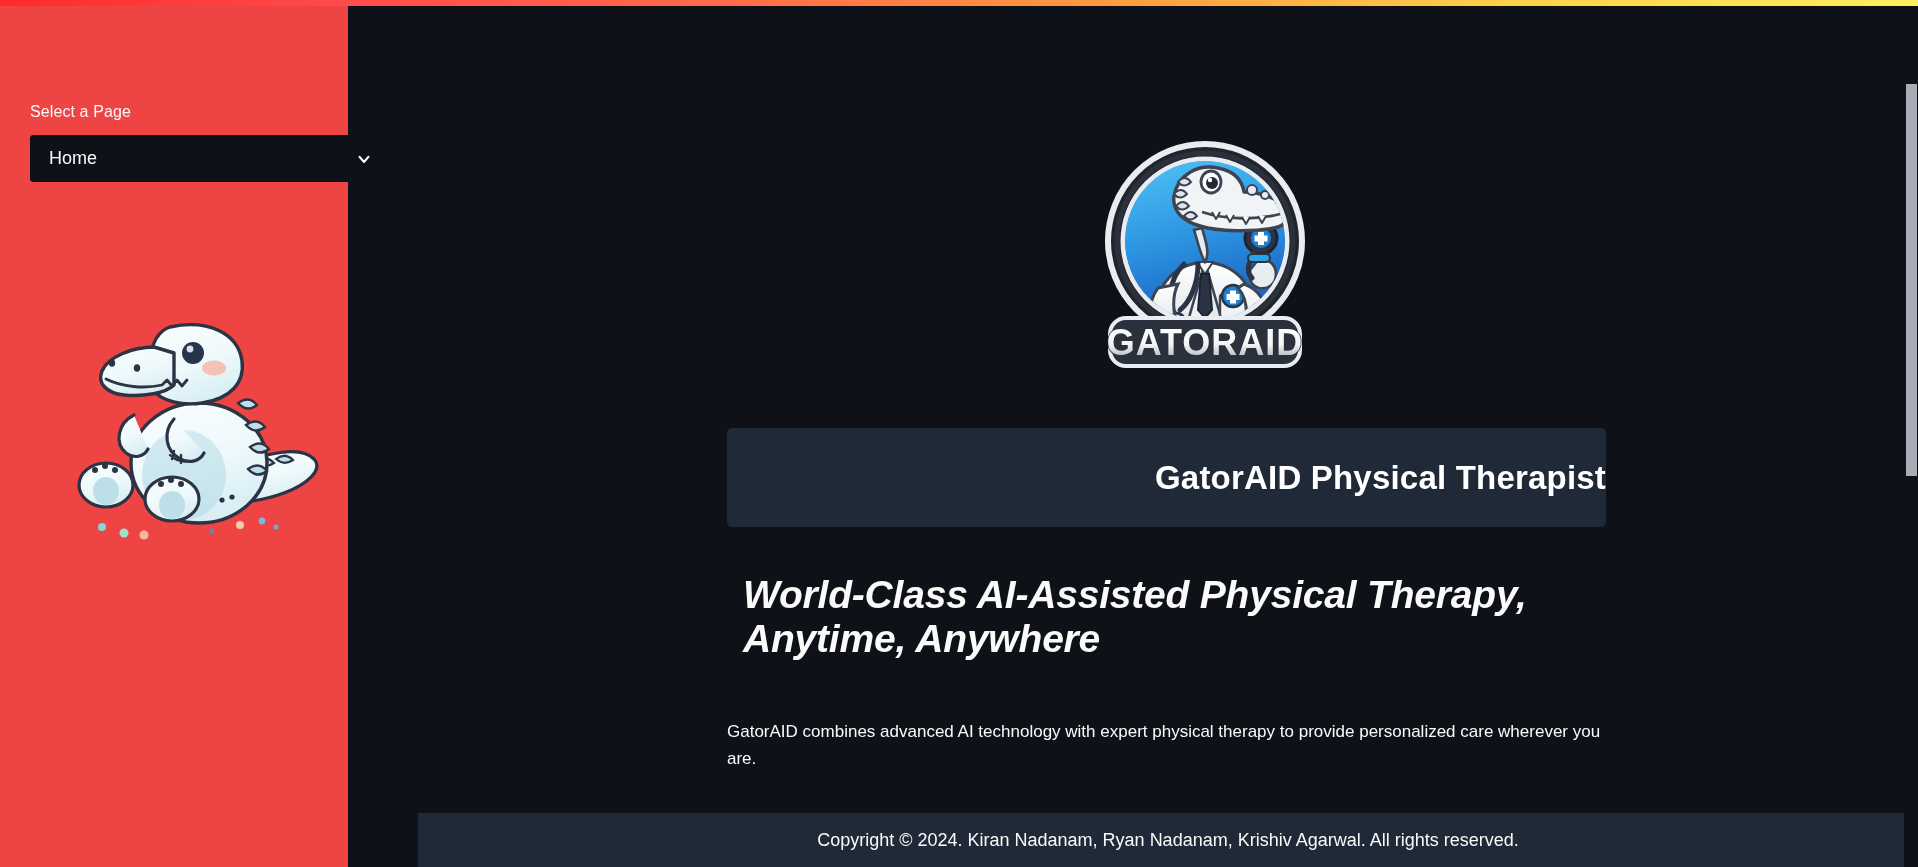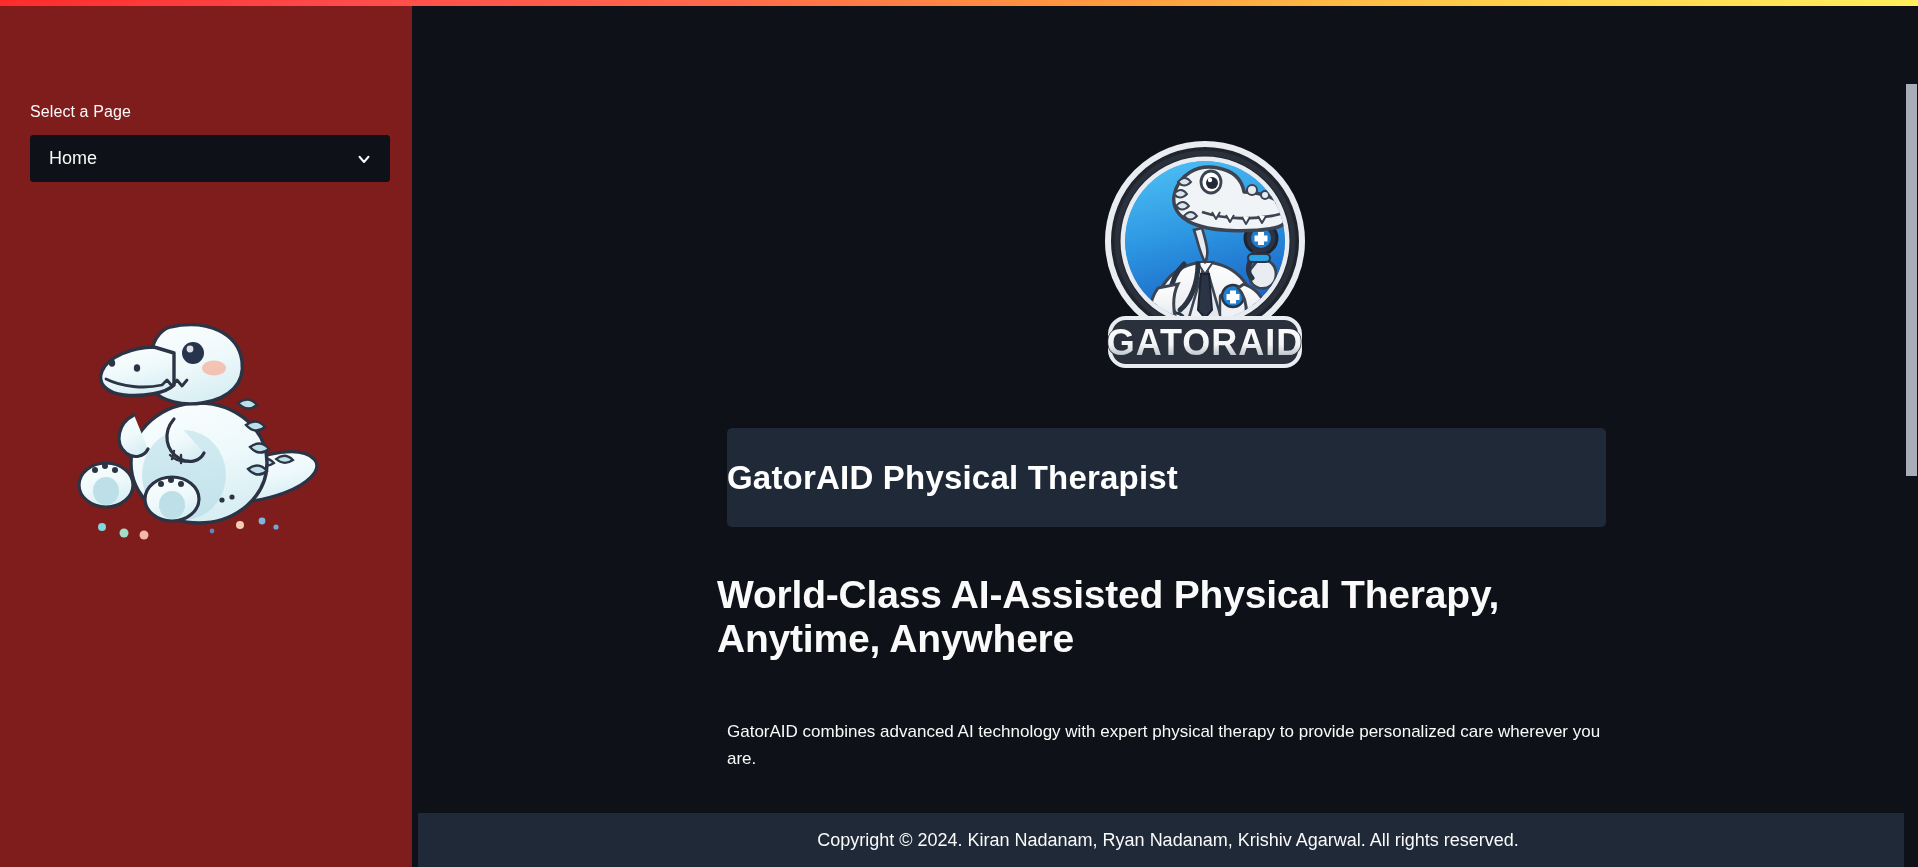--- a/index.html
+++ b/index.html
@@ -13,22 +13,22 @@
 
   
   #running-bar {
     position: absolute; top: 0; left: 0; width: 1918px; height: 6px;
     background: linear-gradient(90deg,#ff2b2b 0%,#ff4b4b 18%,#ff6b4a 38%,#ff9b3f 58%,#ffcf4a 78%,#fff05c 100%);
     z-index: 40;
   }
 
   
   #sidebar {
-    position: absolute; top: 0; left: 0; width: 412px; height: 867px;
-    background: #7f1d1d; z-index: 10;
+    position: absolute; top: 0; left: 0; width: 348px; height: 867px;
+    background: #ef4444; z-index: 10;
   }
   #sidebar-inner { position: absolute; top: 0; left: 0; width: 418px; height: 867px; padding: 0; }
   .sb-label {
     position: absolute; left: 30px; top: 103px;
     font-size: 16px; color: #fafafa; letter-spacing: .1px;
   }
   .sb-select {
     position: absolute; left: 30px; top: 135px; width: 360px; height: 47px;
     background: #0e1117; border: 1px solid #0e1117; border-radius: 3px;
     display: flex; align-items: center; justify-content: space-between;
@@ -62,31 +62,32 @@
   #kebab-btn i { display: block; width: 4px; height: 4px; border-radius: 50%; background: #fafafa; }
 
   
   #logo { position: absolute; left: 644px; top: 138px; width: 206px; height: 234px; margin-left: 40px; }
   #logo svg { display: block; }
 
   
   #title-banner {
     position: absolute; left: 309px; top: 428px; width: 879px; height: 99px;
     background: #1f2937; border-radius: 5px;
-    display: flex; align-items: center; justify-content: flex-start;
+    display: flex; align-items: center; justify-content: flex-end;
   }
   #title-banner .t {
     font-size: 33px; font-weight: 700; color: #ffffff; letter-spacing: .2px;
   }
 
   
   #hero-heading {
-    position: absolute; left: 299px; top: 573px; width: 880px;
+    position: absolute; left: 325px; top: 573px; width: 880px;
     font-size: 39px; font-weight: 700; color: #fafafa; line-height: 1.13;
     letter-spacing: -0.2px;
+    font-style: italic;
   }
   #hero-sub {
     position: absolute; left: 309px; top: 719px; width: 880px;
     font-size: 17px; color: #fafafa; line-height: 1.58;
   }
 
   
   #footer {
     position: absolute; left: 418px; top: 813px; width: 1500px; height: 54px;
     background: #1f2937; display: flex; align-items: center; justify-content: center;

